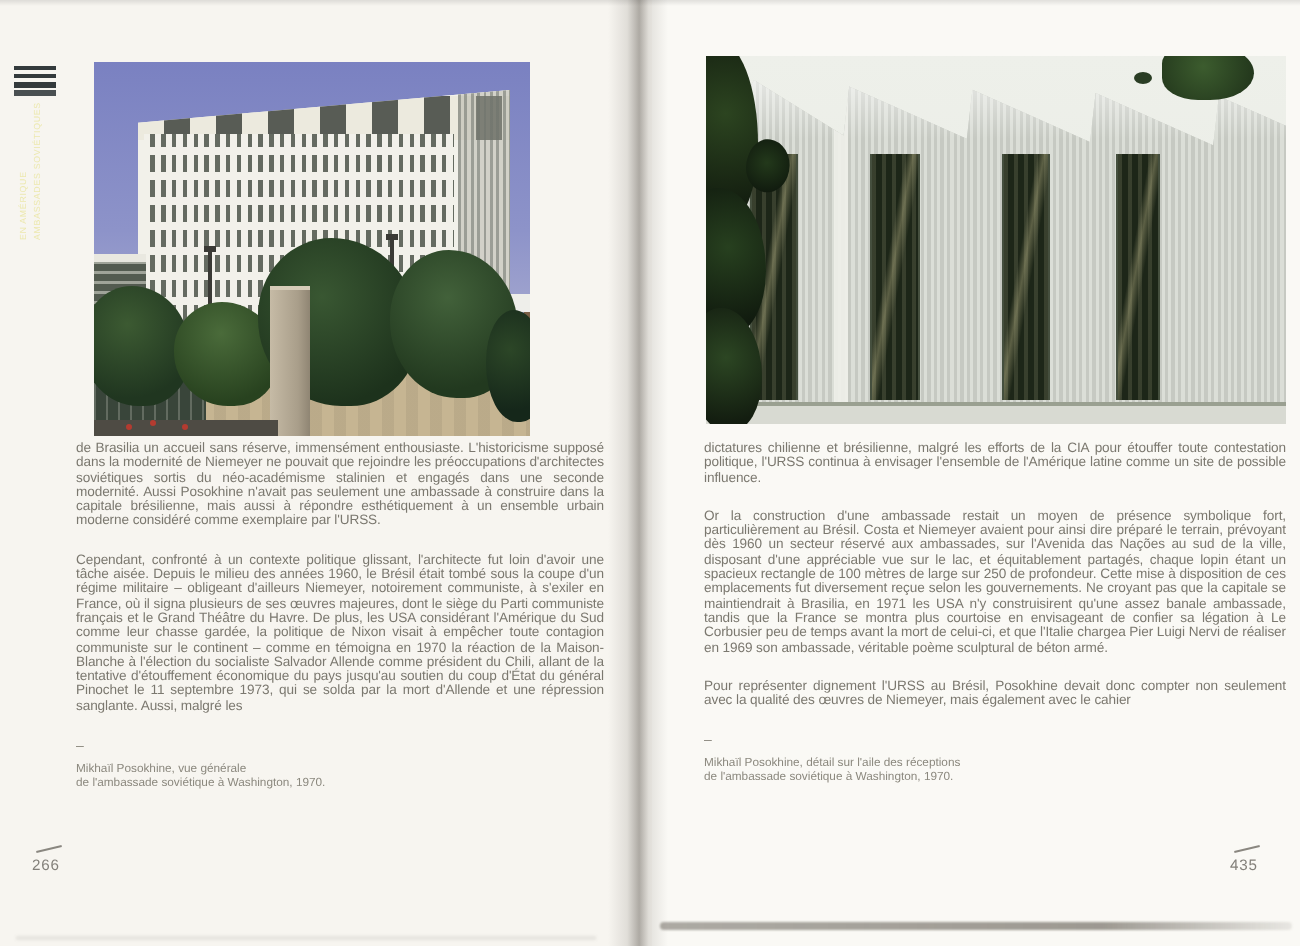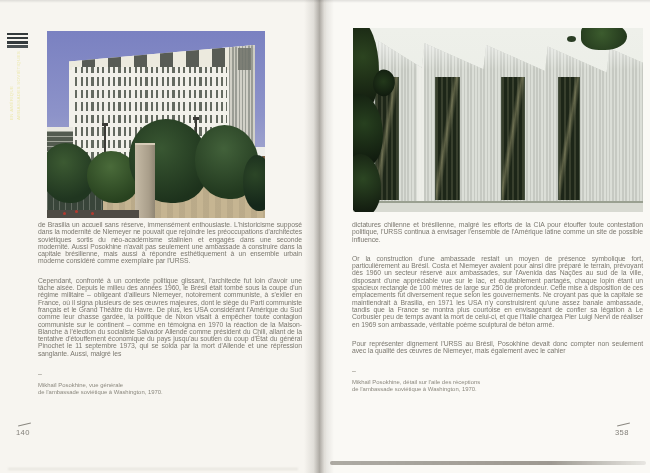--- a/index.html
+++ b/index.html
@@ -171,21 +171,21 @@
       <p class="body-text">Cependant, confronté à un contexte politique glissant, l'architecte fut loin d'avoir une tâche aisée. Depuis le milieu des années 1960, le Brésil était tombé sous la coupe d'un régime militaire – obligeant d'ailleurs Niemeyer, notoirement communiste, à s'exiler en France, où il signa plusieurs de ses œuvres majeures, dont le siège du Parti communiste français et le Grand Théâtre du Havre. De plus, les USA considérant l'Amérique du Sud comme leur chasse gardée, la politique de Nixon visait à empêcher toute contagion communiste sur le continent – comme en témoigna en 1970 la réaction de la Maison-Blanche à l'élection du socialiste Salvador Allende comme président du Chili, allant de la tentative d'étouffement économique du pays jusqu'au soutien du coup d'État du général Pinochet le 11 septembre 1973, qui se solda par la mort d'Allende et une répression sanglante. Aussi, malgré les</p>
       <div class="dash-mark">–</div>
       <div class="caption">
         <span>Mikhaïl Posokhine, vue générale</span>
         <span>de l'ambassade soviétique à Washington, 1970.</span>
       </div>
     </div>
 
     <div class="pagenum pagenum-left">
       <span class="rule"></span>
-      <span>140</span>
+      <span>266</span>
     </div>
   </div>
 
   <div>
 
     <div class="photo-right">
       <div class="rp-facade">
         <div class="rp-gap"></div>
         <div class="rp-window rp-w1"></div>
         <div class="rp-window rp-w2"></div>
@@ -208,20 +208,20 @@
       <p class="body-text">Pour représenter dignement l'URSS au Brésil, Posokhine devait donc compter non seulement avec la qualité des œuvres de Niemeyer, mais également avec le cahier</p>
       <div class="dash-mark">–</div>
       <div class="caption">
         <span>Mikhaïl Posokhine, détail sur l'aile des réceptions</span>
         <span>de l'ambassade soviétique à Washington, 1970.</span>
       </div>
     </div>
 
     <div class="pagenum pagenum-right">
       <span class="rule"></span>
-      <span>358</span>
+      <span>435</span>
     </div>
   </div>
 
   <div class="gutter"></div>
   <div class="edge-shadow-right"></div>
   <div class="edge-shadow-left"></div>
 </div>
 
 </body></html>

